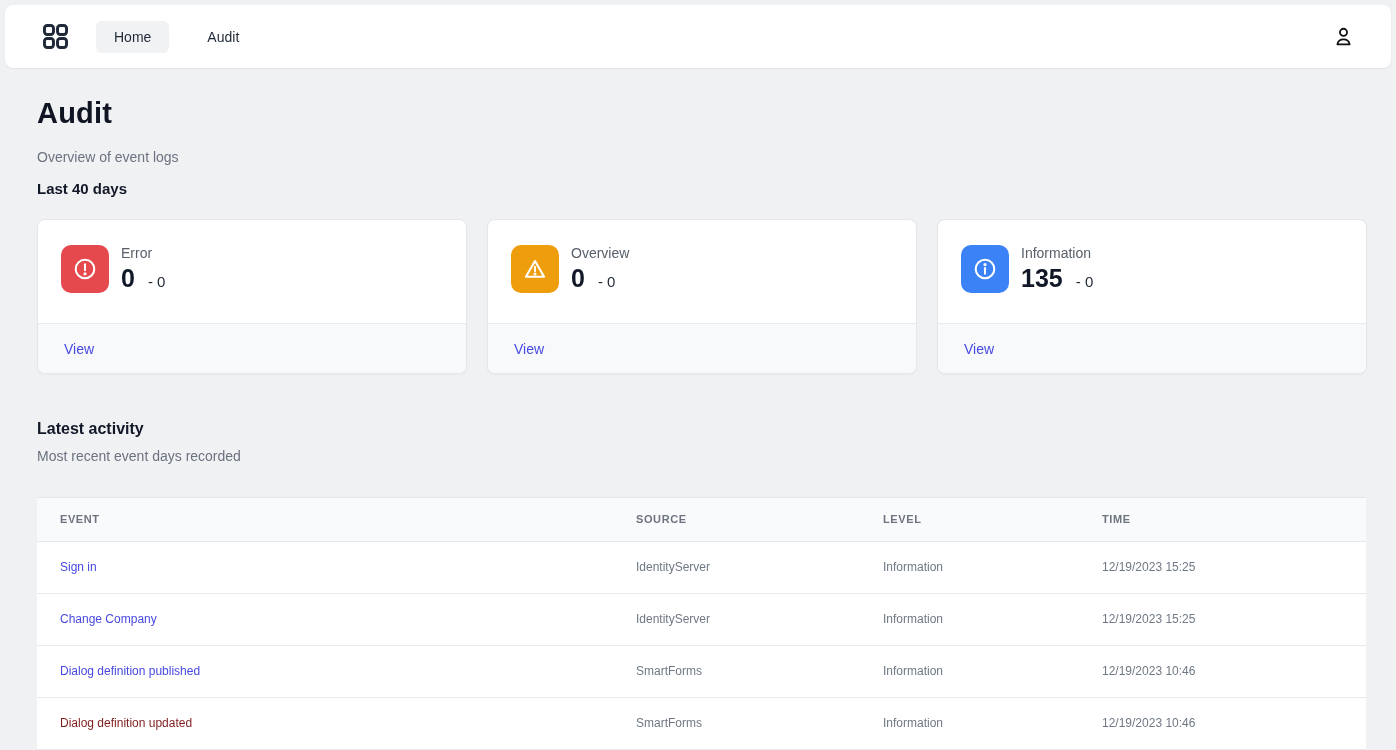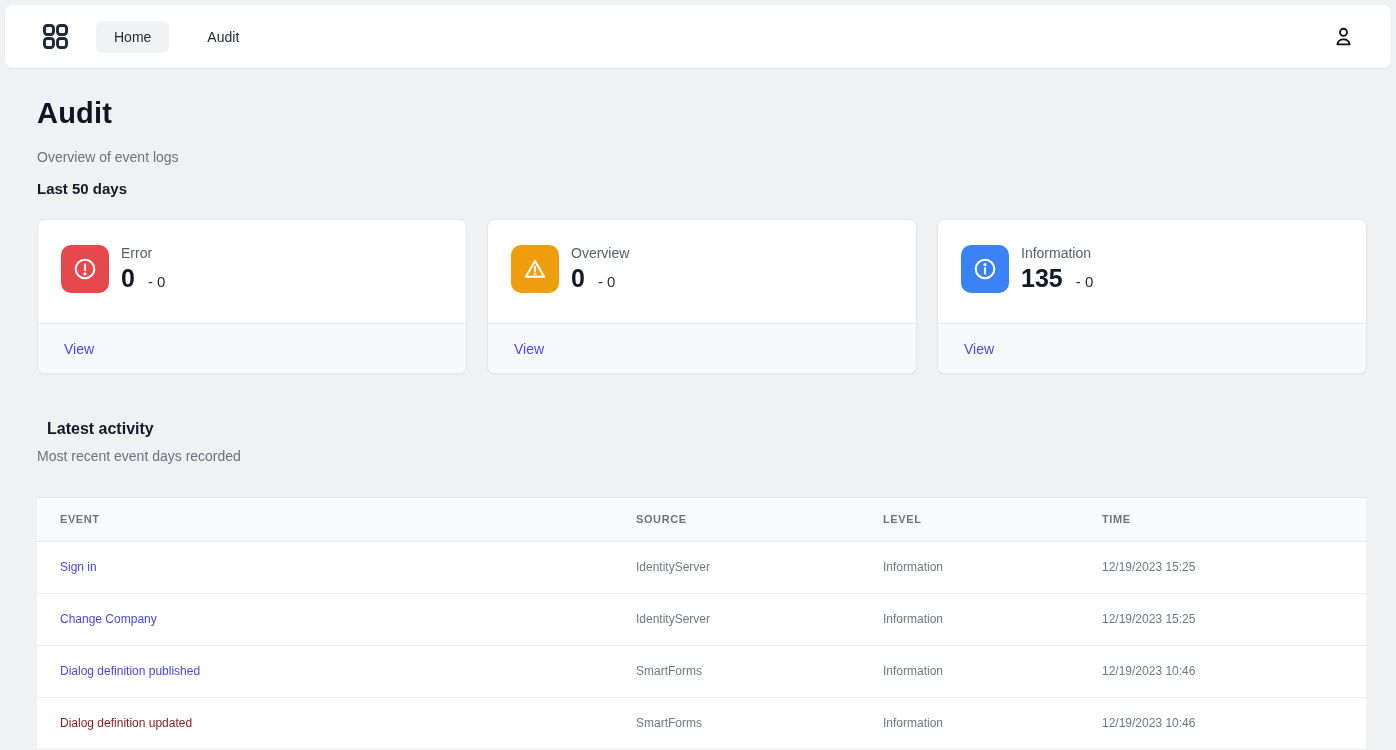--- a/index.html
+++ b/index.html
@@ -86,21 +86,21 @@
   .card-footer {
     border-top: 1px solid #e9eaec;
     background: #f8f9fa;
     height: 50px;
     display: flex; align-items: center;
     padding: 0 26px;
   }
   .view-link { font-size: 14px; font-weight: 500; text-decoration: none; cursor: pointer; }
 
   
-  .activity-title { margin-top: 46px; font-size: 16px; font-weight: 700; color: #111827; margin-left: 10px; }
+  .activity-title { margin-top: 46px; font-size: 16px; font-weight: 700; color: #111827; }
   .activity-subtitle { margin-top: 10px; font-size: 14px; color: #6b7280; }
 
   .table-wrap {
     margin-top: 33px;
     margin-right: 1px;
     background: #ffffff;
     border-top: 1px solid #e5e7eb;
   }
   table.activity-table { width: 100%; border-collapse: collapse; table-layout: fixed; }
   .activity-table col.c-event  { width: 576px; }
@@ -152,21 +152,21 @@
         <circle cx="12" cy="7.6" r="3.7"></circle>
         <path d="M5.6 20.2 a6.5 6.2 0 0 1 12.8 0 z"></path>
       </svg>
     </button>
   </header>
 
   <main class="content">
 
     <h1 class="page-title">Audit</h1>
     <div class="page-subtitle">Overview of event logs</div>
-    <div class="period-label">Last 50 days</div>
+    <div class="period-label">Last 40 days</div>
 
     <div class="cards-row">
 
       <section class="card">
         <div class="card-body">
           <div class="card-icon" style="background-color: rgb(229, 72, 77);">
             <svg width="26" height="26" viewBox="0 0 24 24" fill="none" stroke="#ffffff" stroke-width="1.9" stroke-linecap="round">
               <circle cx="12" cy="12" r="8.6"></circle>
               <line x1="12" y1="7.6" x2="12" y2="13.2"></line>
               <circle cx="12" cy="16.4" r="0.55" fill="#ffffff"></circle>

